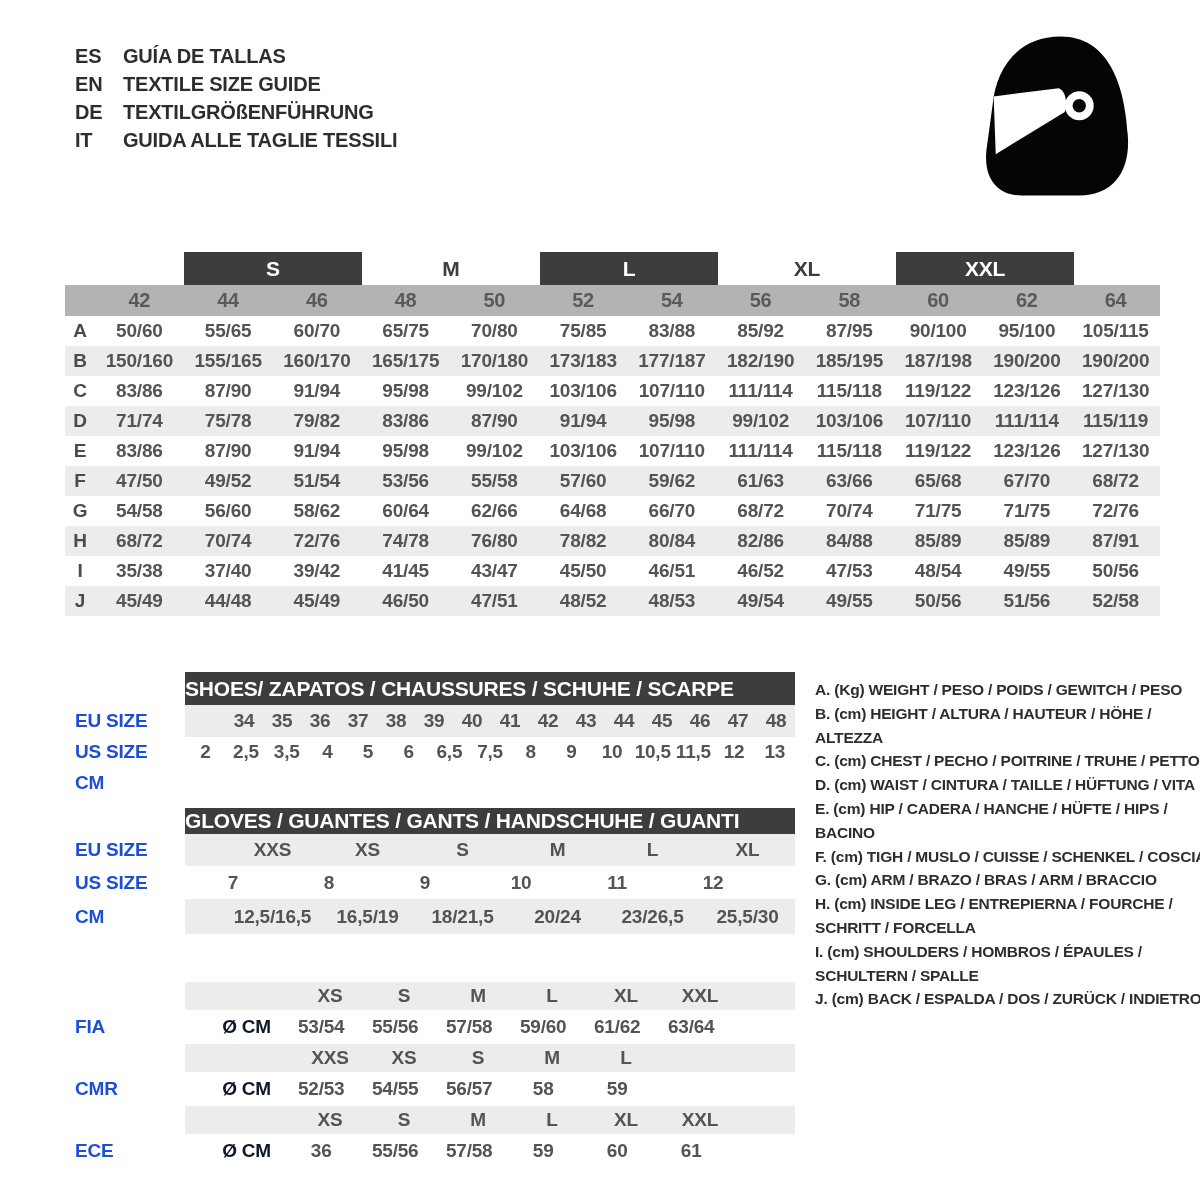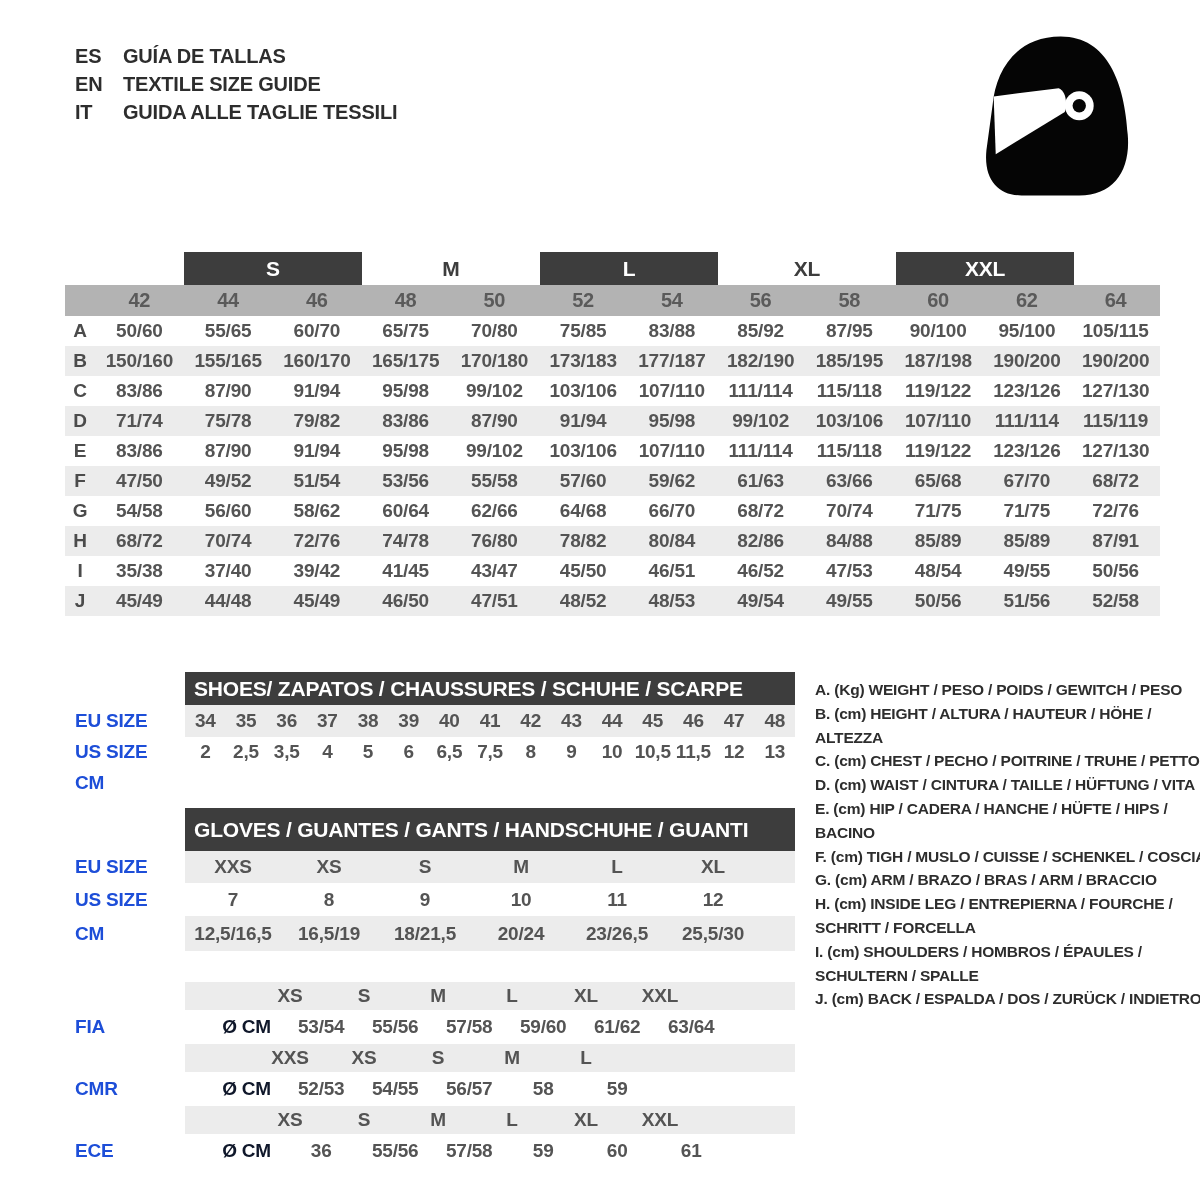--- a/index.html
+++ b/index.html
@@ -33,23 +33,23 @@
   .col-row .cell.v { color:#5a5a5a; font-size:20px; }
   .tbody .trow { display:flex; height:30px; align-items:center; }
   .tbody .trow:nth-child(even) { background:#ececec; }
 
   
   .btable { position:absolute; left:65px; width:740px; }
   .brow { display:flex; }
   .blabel { width:120px; display:flex; align-items:center; padding-left:10px;
             font-size:19px; font-weight:700; color:#1d4ed8; }
   .dark-bar { width:610px; background:#3d3d3d; color:#ffffff; display:flex;
-              align-items:center; padding-left:9px; font-size:21px; font-weight:700; }
+              align-items:center; font-size:21px; font-weight:700; }
   .band { width:610px; display:flex; align-items:center; }
-  .band.gray { background:#ececec; }
+  .band.gray { background:#ececec;padding-left:40px; }
   .scell { flex:1; text-align:center; font-size:19px; font-weight:700; color:#545454; }
   .gcell { width:96px; text-align:center; font-size:19px; font-weight:700; color:#545454; }
   .hcell { width:74px; text-align:center; font-size:19px; font-weight:700; color:#545454; }
   .hcell.unit { width:68px; text-align:left; padding-left:6px; color:#0f172a; }
   .h-bar { height:32px; }
   .h-sizes { height:28px; }
   .h-vals { height:34px;gap:35px; }
 
   
   .legend { position:absolute; left:815px; top:678px; width:392px; }
@@ -61,20 +61,24 @@
 <div class="page">
 
   <div class="lang-block">
     <div class="lang-row">
       <div class="lang-code">ES</div>
       <div class="lang-title">GUÍA DE TALLAS</div>
     </div>
     <div class="lang-row">
       <div class="lang-code">EN</div>
       <div class="lang-title">TEXTILE SIZE GUIDE</div>
+    </div>
+    <div class="lang-row">
+      <div class="lang-code">DE</div>
+      <div class="lang-title">TEXTILGRÖßENFÜHRUNG</div>
     </div>
     <div class="lang-row">
       <div class="lang-code">IT</div>
       <div class="lang-title">GUIDA ALLE TAGLIE TESSILI</div>
     </div>
   </div>
 
   <div class="helmet-wrap">
     <svg viewBox="0 0 160 166" width="165" height="172" aria-hidden="true">
       <path d="M86 6 C 42 6 23 40 20 72 L 14 116 C 11 145 26 160 48 160 L 104 160 C 138 160 154 135 151 101 C 148 52 132 6 86 6 Z" fill="#050505"></path>
@@ -320,21 +324,21 @@
           <div class="scell">12</div>
           <div class="scell">13</div>
         </div>
     </div>
     <div class="brow" style="height:32px;">
       <div class="blabel">CM</div>
     </div>
   </div>
 
   <div class="btable" style="top:808px;">
-    <div class="brow" style="height:43px;">
+    <div class="brow" style="height:26px;">
       <div class="blabel"></div>
       <div class="dark-bar">GLOVES / GUANTES / GANTS / HANDSCHUHE / GUANTI</div>
     </div>
     <div class="brow" style="height:32px;">
       <div class="blabel">EU SIZE</div>
       <div class="band gray">
 
       <div class="gcell">XXS</div>
           <div class="gcell">XS</div>
           <div class="gcell">S</div>

